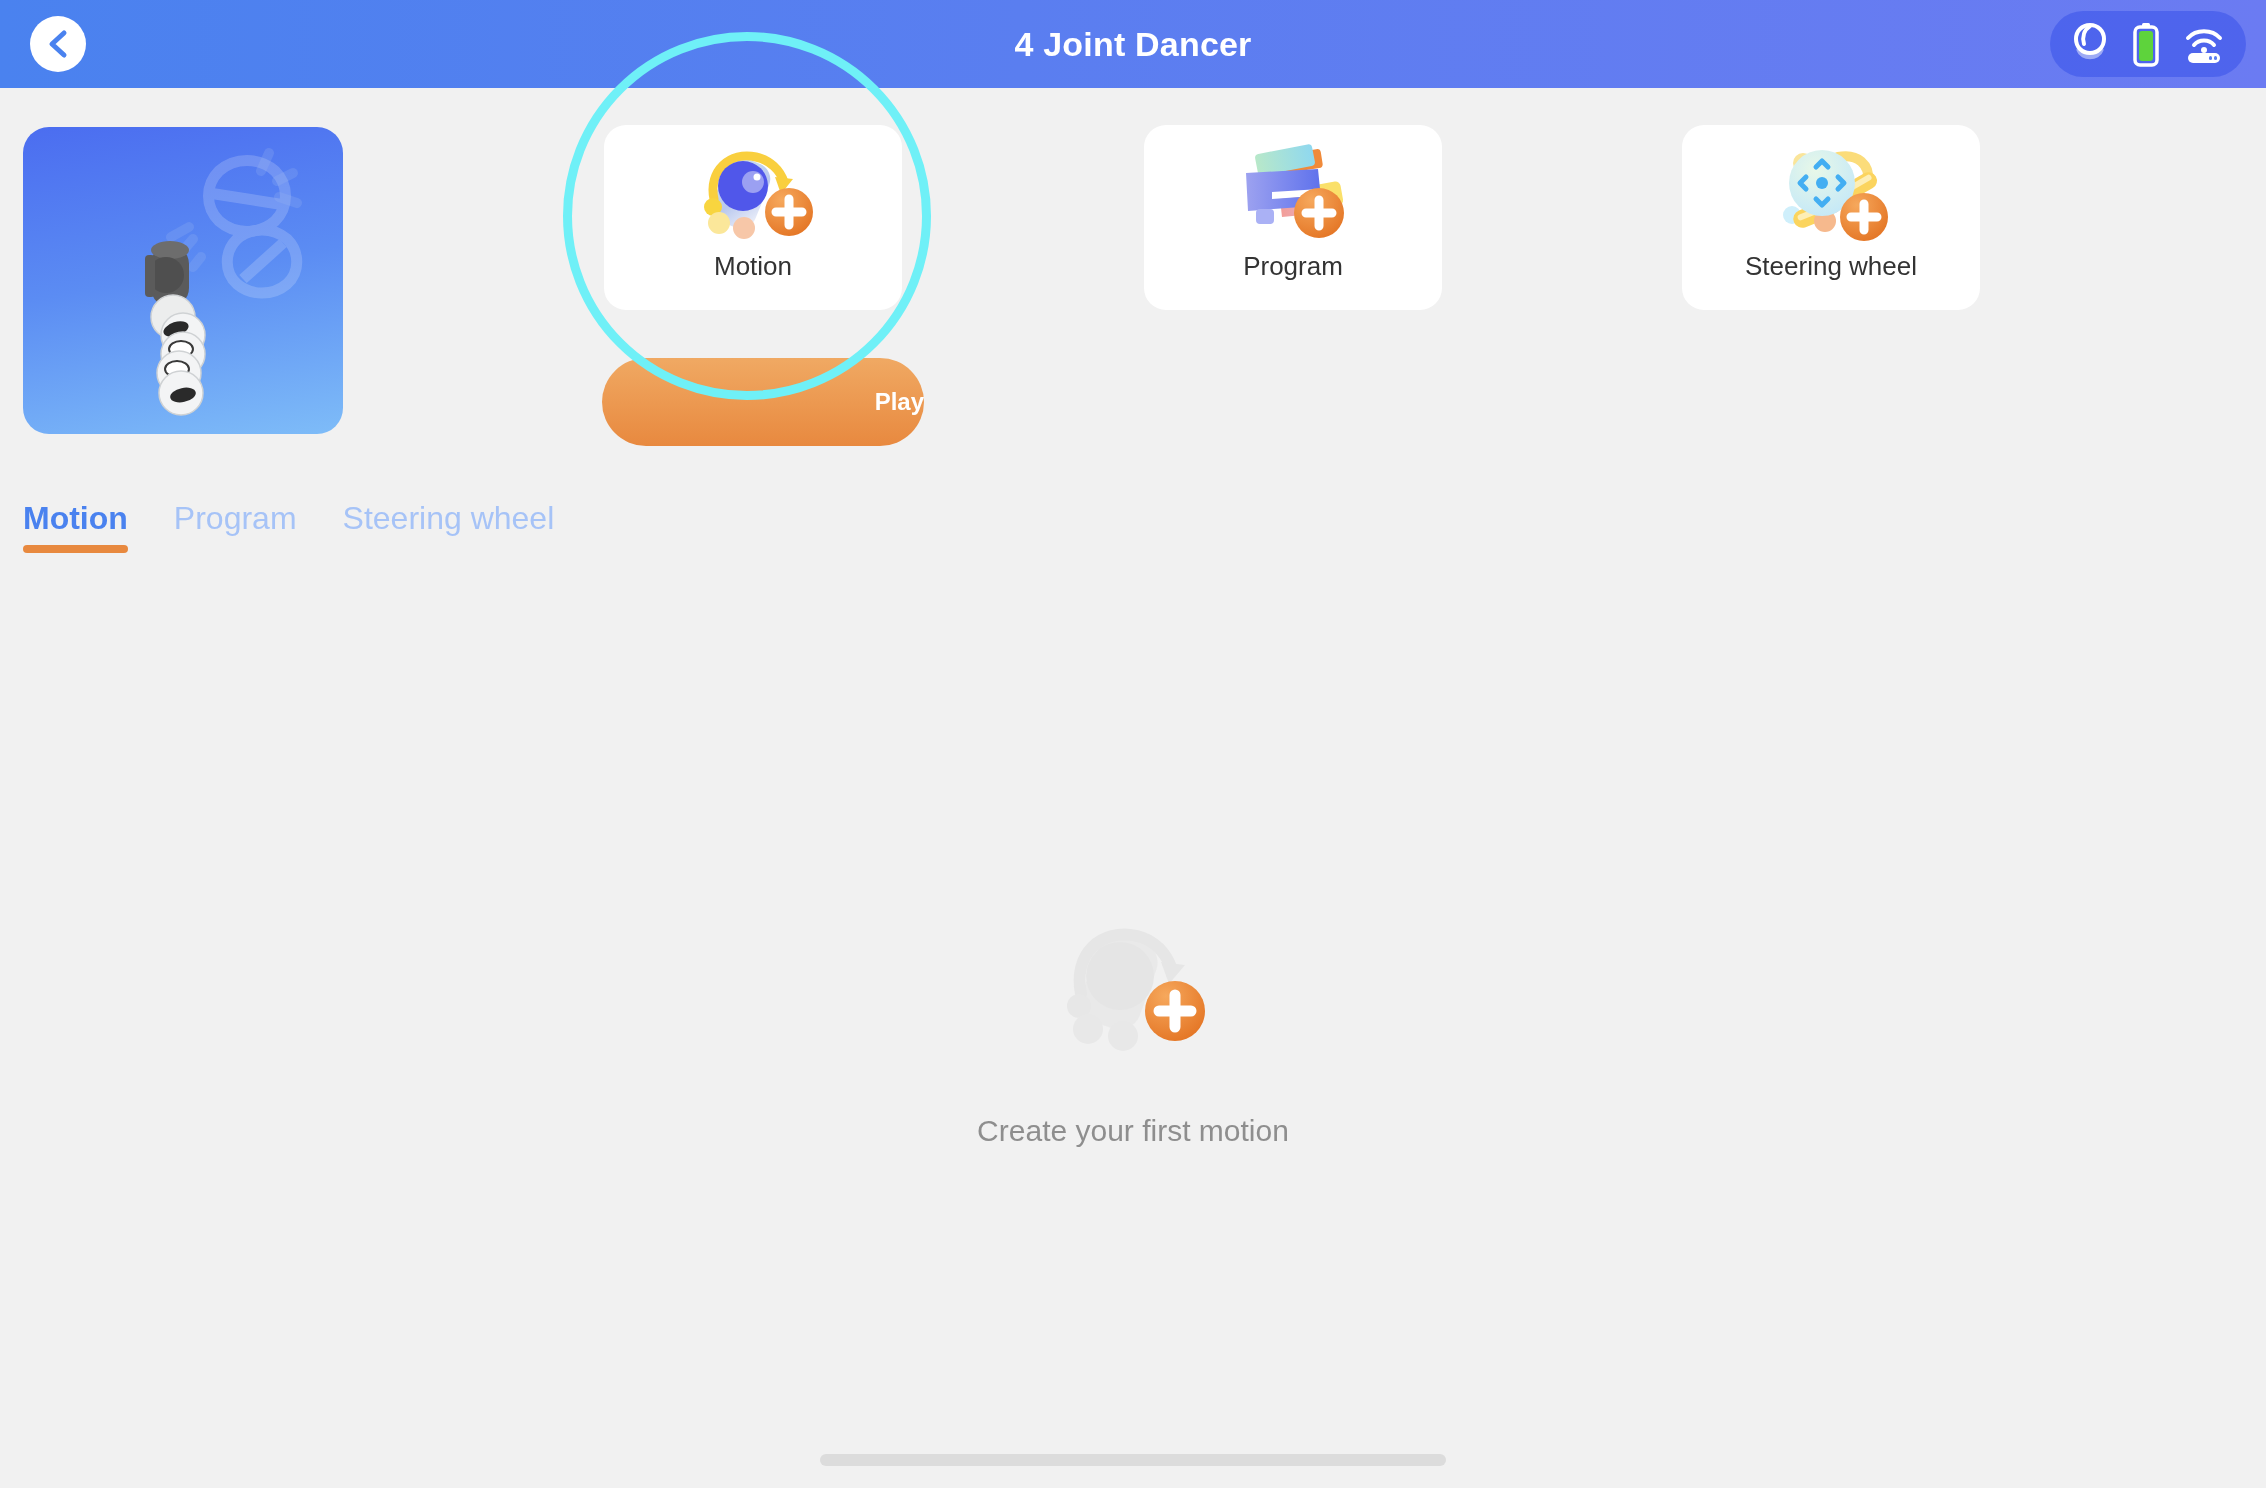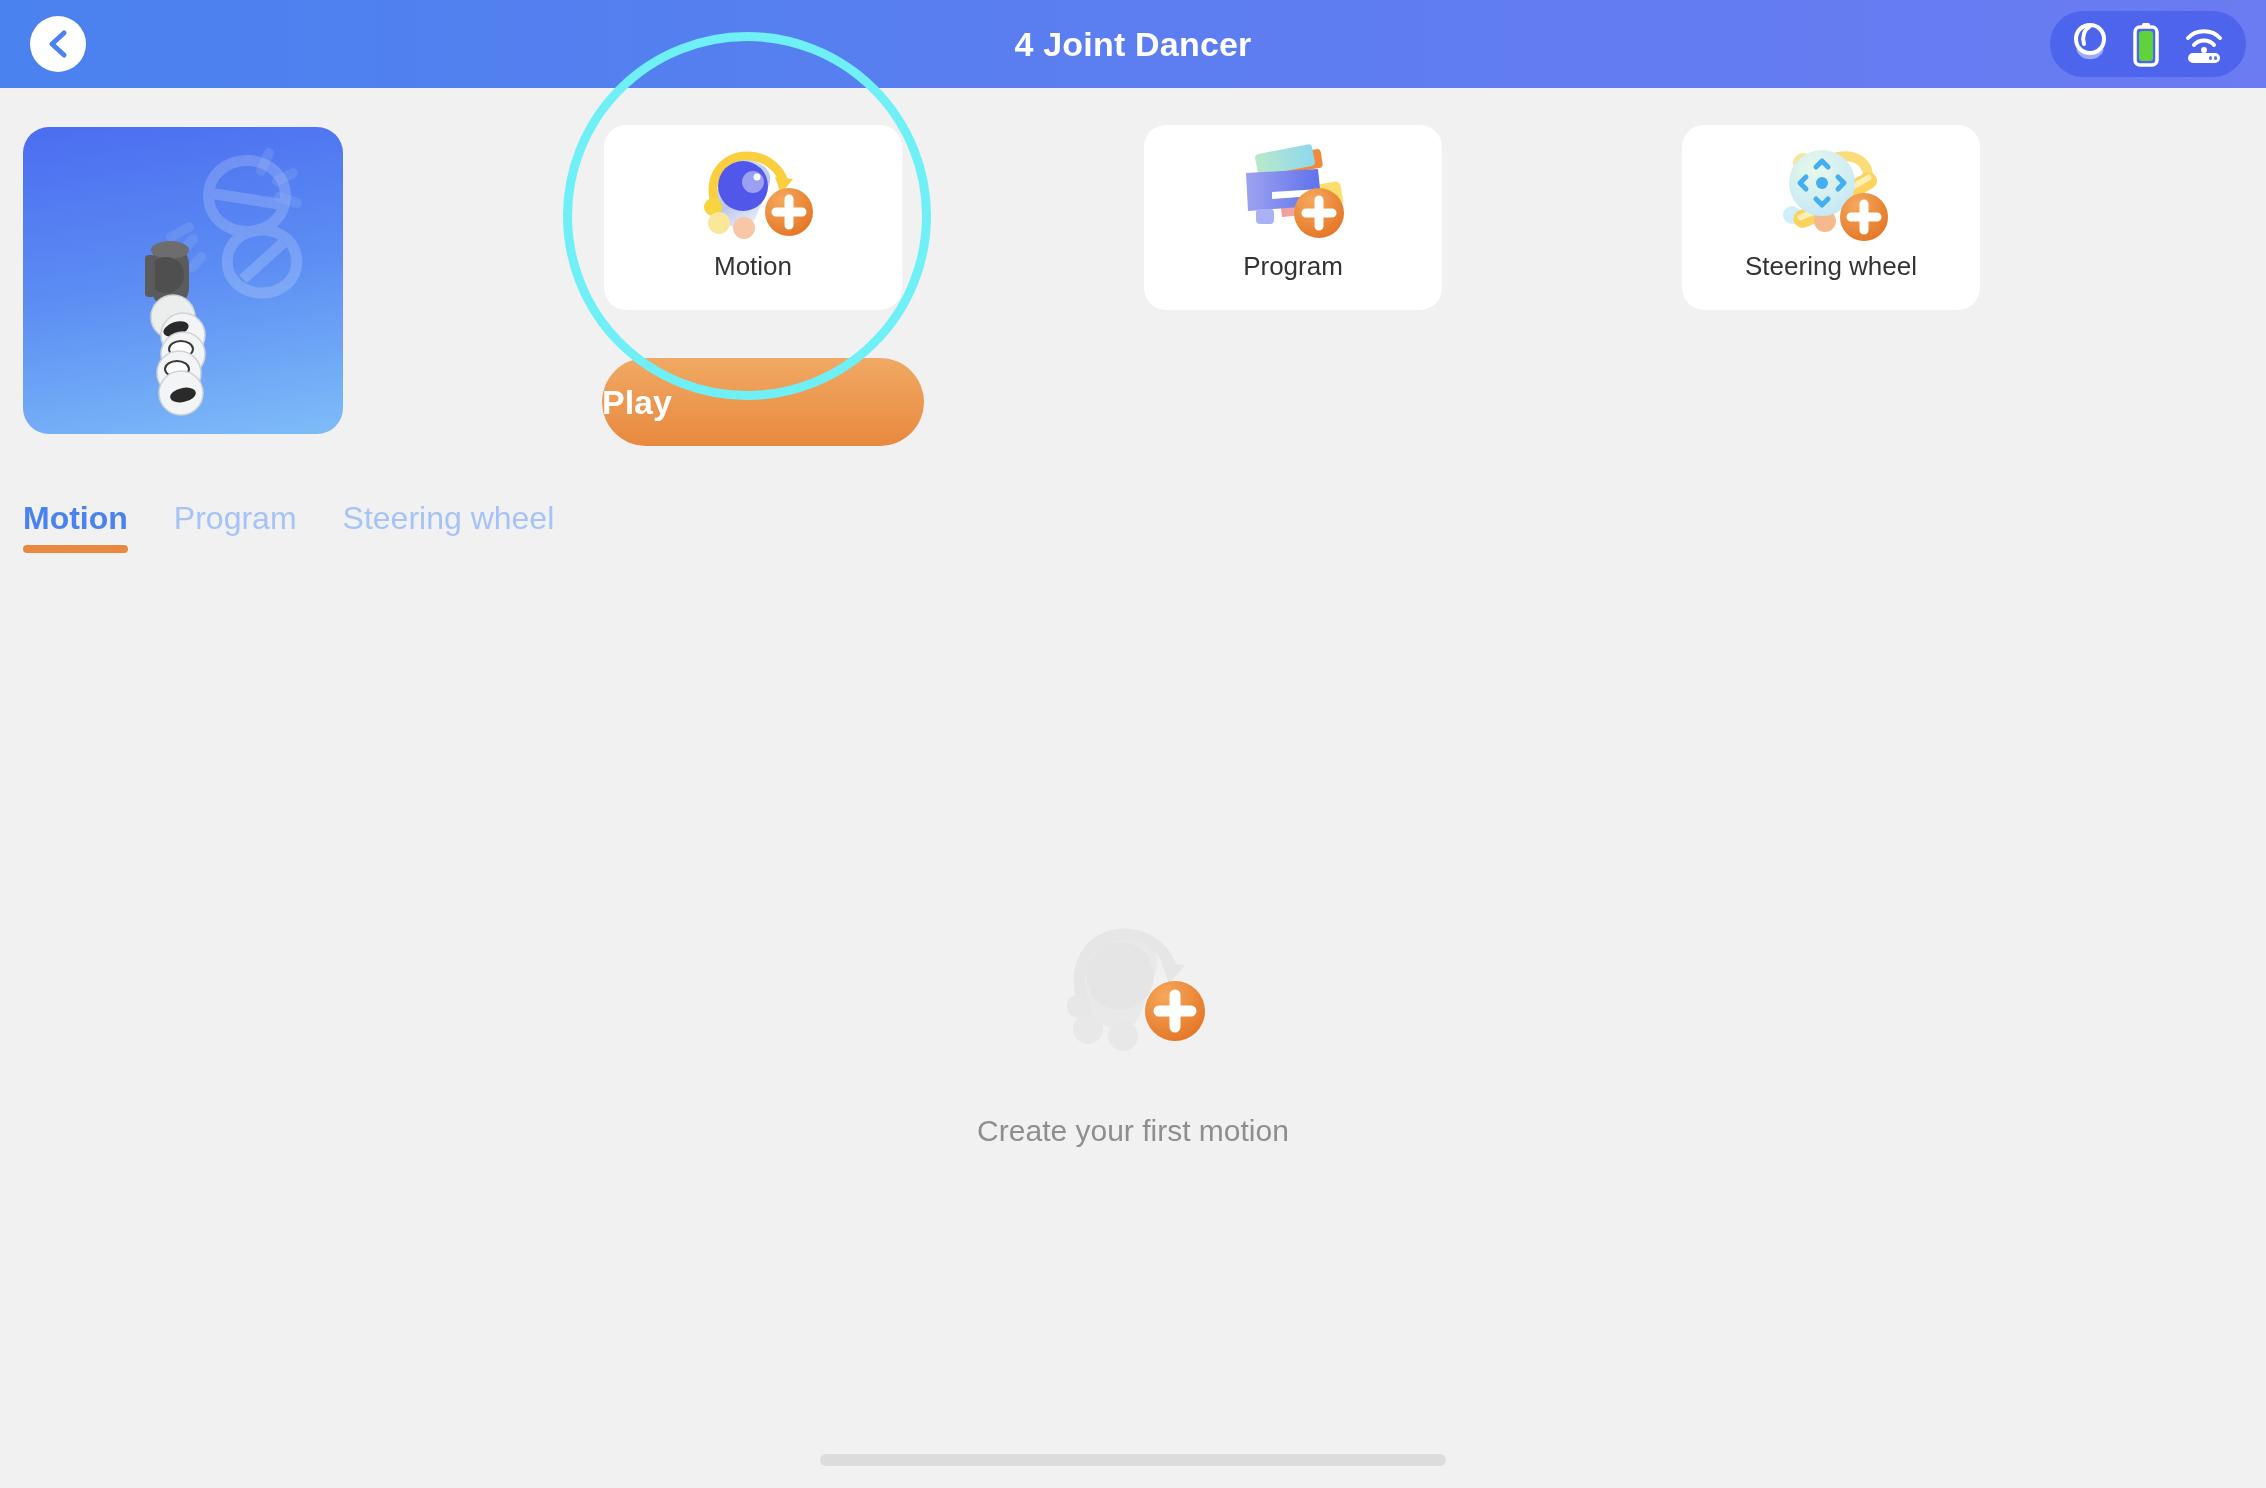--- a/index.html
+++ b/index.html
@@ -110,23 +110,23 @@
 
   
   #play-button {
     position: absolute;
     left: 602px; top: 358px;
     width: 322px; height: 88px;
     border-radius: 44px;
     background: linear-gradient(180deg, #f0a963 0%, #e8893f 100%);
     display: flex;
     align-items: center;
-    justify-content: flex-start;
+    justify-content: flex-end;
     color: #ffffff;
-    font-size: 34px;
+    font-size: 24px;
     font-weight: 700;
     cursor: pointer;
     z-index: 2;
   }
 
   
   #highlight-ring {
     position: absolute;
     left: 563px; top: 32px;
     width: 368px; height: 368px;

